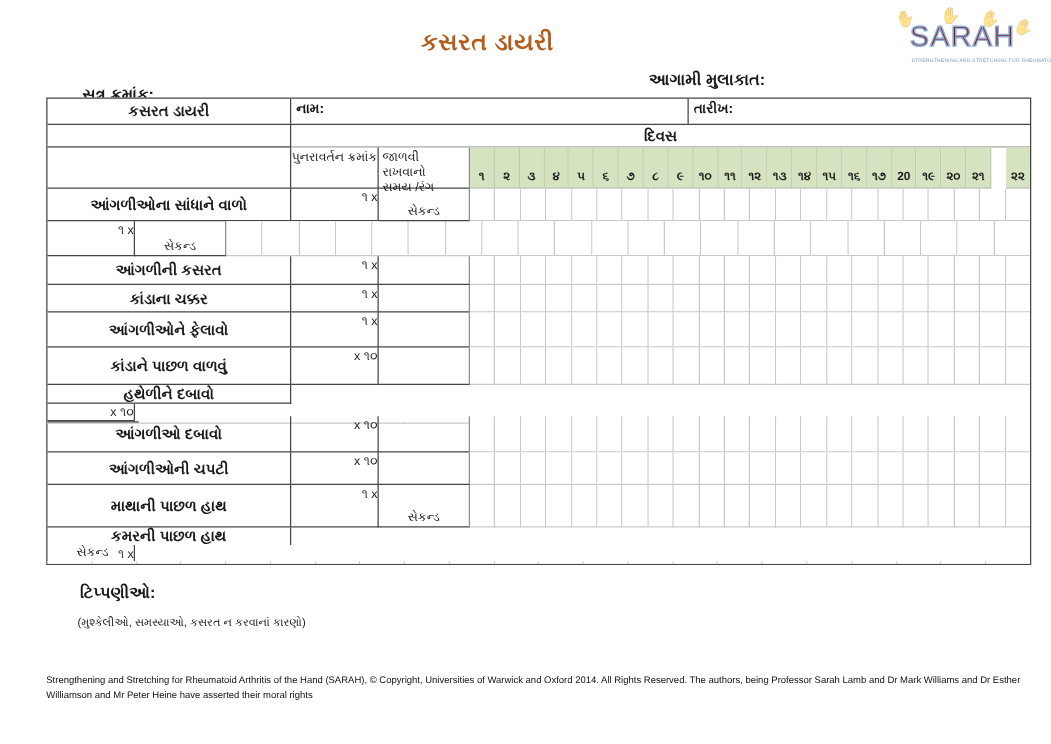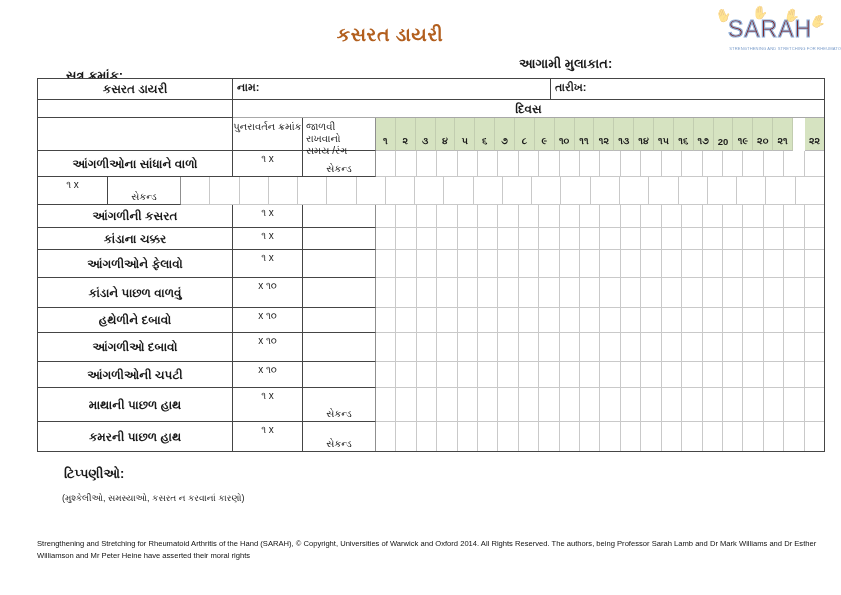--- a/index.html
+++ b/index.html
@@ -48,21 +48,21 @@
   .day-head{flex:1;background:#d6e3c1;border-right:1px solid #c2cdb0;border-bottom:1px solid #b9b9b9;
             display:flex;align-items:flex-end;justify-content:center;
             font-size:9.5px;font-weight:bold;padding-bottom:3px;}
   .day-head:last-child{border-right:none;margin-left:12px;}
 
   .ex-row{display:flex;}
   .c-name{width:195px;border-right:1px solid #454545;border-bottom:1px solid #454545;
           display:flex;align-items:center;justify-content:center;
           font-weight:bold;font-size:12px;text-align:center;padding:0 4px;}
   .c-reps{width:70px;border-right:1px solid #454545;border-bottom:1px solid #454545;
-          text-align:center;font-size:10px;padding-top:2px;}
+          text-align:right;font-size:10px;padding-top:2px;}
   .c-hold{width:73px;border-right:1px solid #8f8f8f;border-bottom:1px solid #454545;position:relative;}
   .hold-txt{position:absolute;bottom:1px;left:0;right:0;text-align:center;font-size:10px;}
   .c-days{flex:1;display:flex;}
   .day-cell{flex:1;border-right:1px solid #c9c9c9;border-bottom:1px solid #c9c9c9;background:#fff;}
   .day-cell:last-child{border-right:none;}
   .ex-row:last-child .c-name,.ex-row:last-child .c-reps,.ex-row:last-child .c-hold,
   .ex-row:last-child .day-cell{border-bottom:none;}
 
   .notes-h{position:absolute;left:64px;top:466px;font-size:13px;font-weight:bold;}
   .notes-s{position:absolute;left:62px;top:493px;font-size:9px;}
@@ -314,21 +314,21 @@
             <div class="day-cell"></div>
             <div class="day-cell"></div>
             <div class="day-cell"></div>
             <div class="day-cell"></div>
             <div class="day-cell"></div>
             <div class="day-cell"></div>
             <div class="day-cell"></div>
             <div class="day-cell"></div>
           </div>
         </div>
-        <div class="ex-row" style="height: 25px;">
+        <div class="ex-row" style="height: 25px; flex-direction: column;">
           <div class="c-name">હથેળીને દબાવો</div>
           <div class="c-reps">x ૧૦</div>
           <div class="c-hold">
             <span class="hold-txt"></span>
           </div>
           <div class="c-days">
             <div class="day-cell"></div>
             <div class="day-cell"></div>
             <div class="day-cell"></div>
             <div class="day-cell"></div>
@@ -438,21 +438,21 @@
             <div class="day-cell"></div>
             <div class="day-cell"></div>
             <div class="day-cell"></div>
             <div class="day-cell"></div>
             <div class="day-cell"></div>
             <div class="day-cell"></div>
             <div class="day-cell"></div>
             <div class="day-cell"></div>
           </div>
         </div>
-        <div class="ex-row" style="height: 29px;">
+        <div class="ex-row" style="height: 29px; flex-direction: column;">
           <div class="c-name">કમરની પાછળ હાથ</div>
           <div class="c-reps">૧ x</div>
           <div class="c-hold">
             <span class="hold-txt">સેકન્ડ</span>
           </div>
           <div class="c-days">
             <div class="day-cell"></div>
             <div class="day-cell"></div>
             <div class="day-cell"></div>
             <div class="day-cell"></div>

